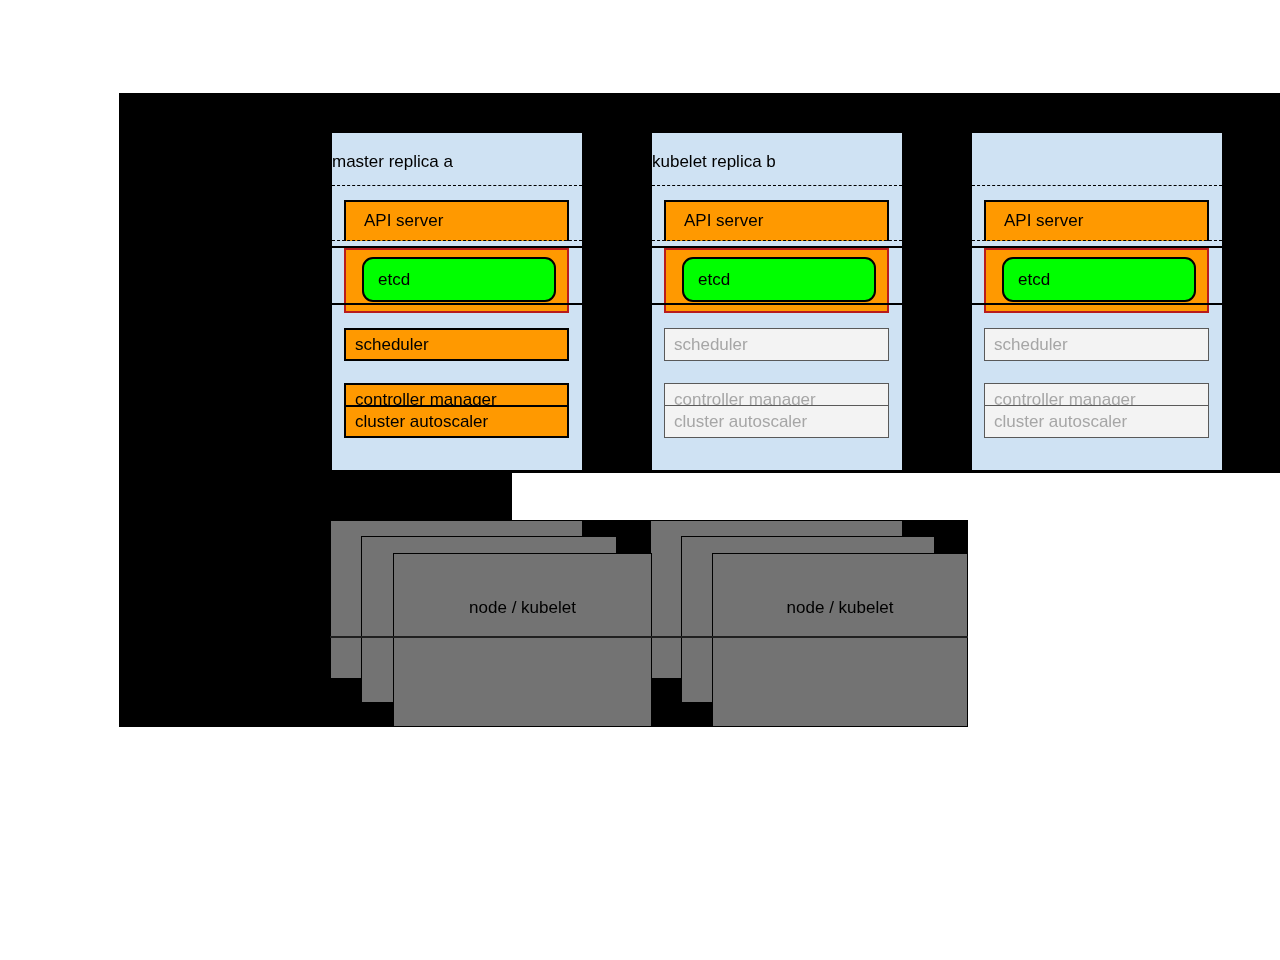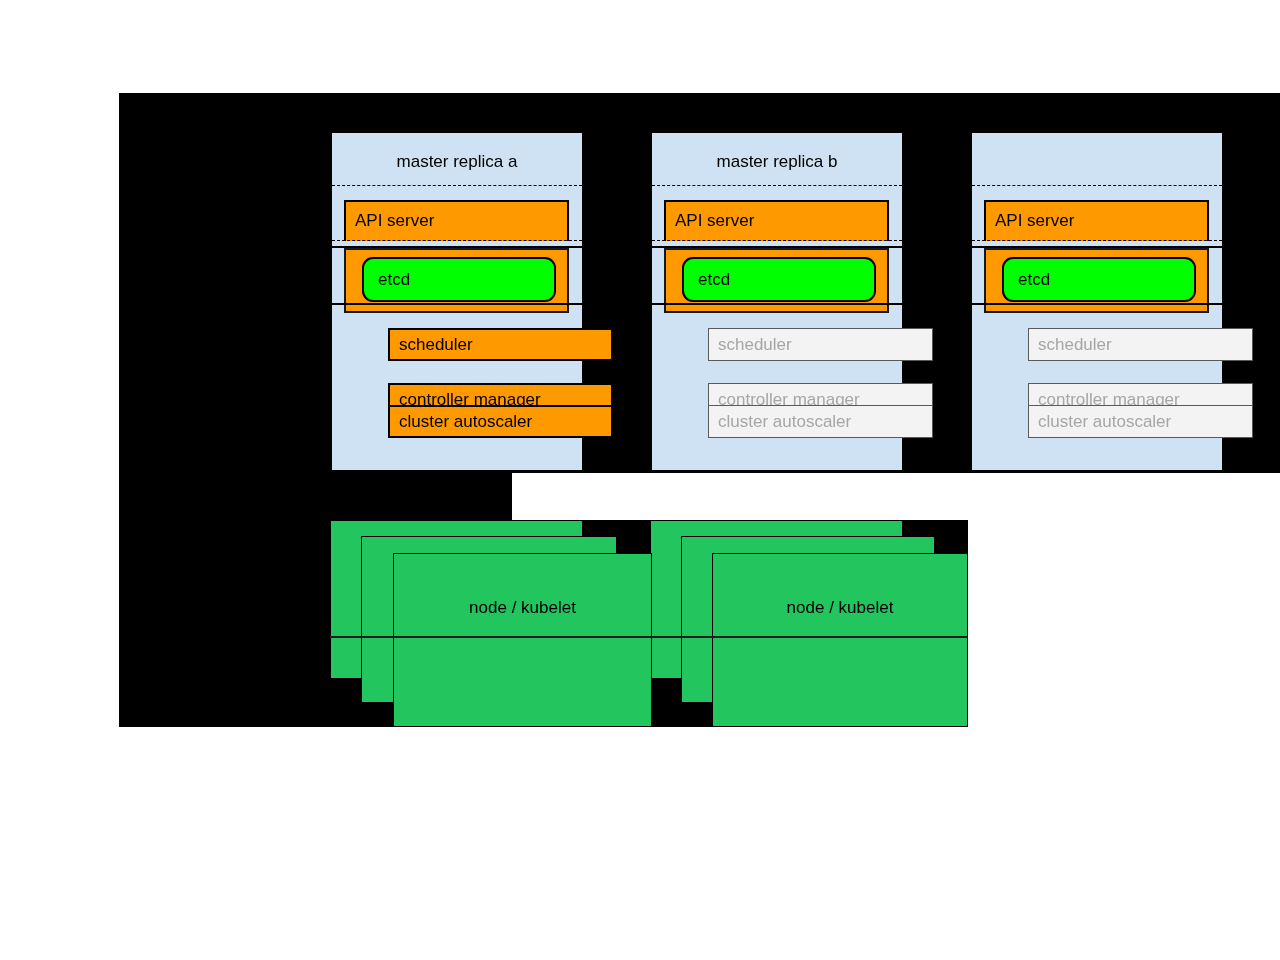--- a/index.html
+++ b/index.html
@@ -27,21 +27,21 @@
     background: #cfe2f3;
     border: 2px solid #000000;
     z-index: 5;
   }
   #master-a { left: 330px; }
   #master-b { left: 650px; }
   #master-c { left: 970px; }
 
   .m-title {
     left: 0; right: 0; top: 0; height: 58px;
-    line-height: 58px; text-align: center;
+    line-height: 58px; text-align: left;
   }
   .dash-line {
     left: 0; width: 250px; height: 0;
     border-top: 1px dashed #000000;
     z-index: 8;
   }
   .dash-1 { top: 52px; }
   .dash-2 { top: 107px; }
   .solid-line {
     left: 0; width: 250px; height: 2px;
@@ -49,55 +49,54 @@
     z-index: 8;
   }
   .solid-1 { top: 113px; }
   .solid-2 { top: 170px; }
 
   .api-box {
     left: 12px; top: 67px; width: 225px; height: 41px;
     background: #ff9900;
     border: 2px solid #000000;
     border-bottom: none;
-    line-height: 38px; padding-left: 9px;
+    line-height: 38px; padding-left: 18px;
   }
   .etcd-band {
     left: 12px; top: 115px; width: 225px; height: 65px;
     background: #ff9900;
-    border: 2px solid #0f172a;
+    border: 2px solid #b91c1c;
   }
   .etcd-pill {
     left: 16px; top: 7px; width: 194px; height: 45px;
     background: #00ff00;
     border: 2px solid #000000;
     border-radius: 11px;
     line-height: 41px; padding-left: 14px;
   }
   .comp {
     left: 12px; width: 225px; height: 33px;
     line-height: 30px; padding-left: 9px;
     background: #ff9900;
     border: 2px solid #000000;
     color: #000000;
-    margin-left: 44px;
   }
   .comp-1 { top: 195px; }
   .comp-2 { top: 250px; }
   .comp-3 { top: 272px; }
   .master.dimmed .comp {
     background: #f3f3f3;
     border: 1px solid #595959;
     color: #a6a6a6;
     line-height: 32px;
   }
 
   
   .node-box {
-    background: #22c55e;
+    background: #737373;
     border: 1px solid #000000;
   }
   .z1 { z-index: 1; } .z2 { z-index: 2; } .z3 { z-index: 3; }
   #g1-back   { left: 330px; top: 520px; width: 253px; height: 159px; }
   #g1-middle { left: 361px; top: 536px; width: 256px; height: 167px; }
   #g1-front  { left: 393px; top: 553px; width: 259px; height: 174px; }
   #g2-back   { left: 650px; top: 520px; width: 253px; height: 159px; }
   #g2-middle { left: 681px; top: 536px; width: 254px; height: 167px; }
   #g2-front  { left: 712px; top: 553px; width: 256px; height: 174px; }
   .node-label {
@@ -128,21 +127,21 @@
     <div class="abs etcd-band">
       <div class="abs etcd-pill">etcd</div>
     </div>
     <div class="abs solid-line solid-2"></div>
     <div class="abs comp comp-1">scheduler</div>
     <div class="abs comp comp-2">controller manager</div>
     <div class="abs comp comp-3">cluster autoscaler</div>
   </div>
 
   <div id="master-b" class="abs master dimmed">
-    <div class="abs m-title">master replica b</div>
+    <div class="abs m-title">kubelet replica b</div>
     <div class="abs dash-line dash-1"></div>
     <div class="abs api-box">API server</div>
     <div class="abs dash-line dash-2"></div>
     <div class="abs solid-line solid-1"></div>
     <div class="abs etcd-band">
       <div class="abs etcd-pill">etcd</div>
     </div>
     <div class="abs solid-line solid-2"></div>
     <div class="abs comp comp-1">scheduler</div>
     <div class="abs comp comp-2">controller manager</div>

